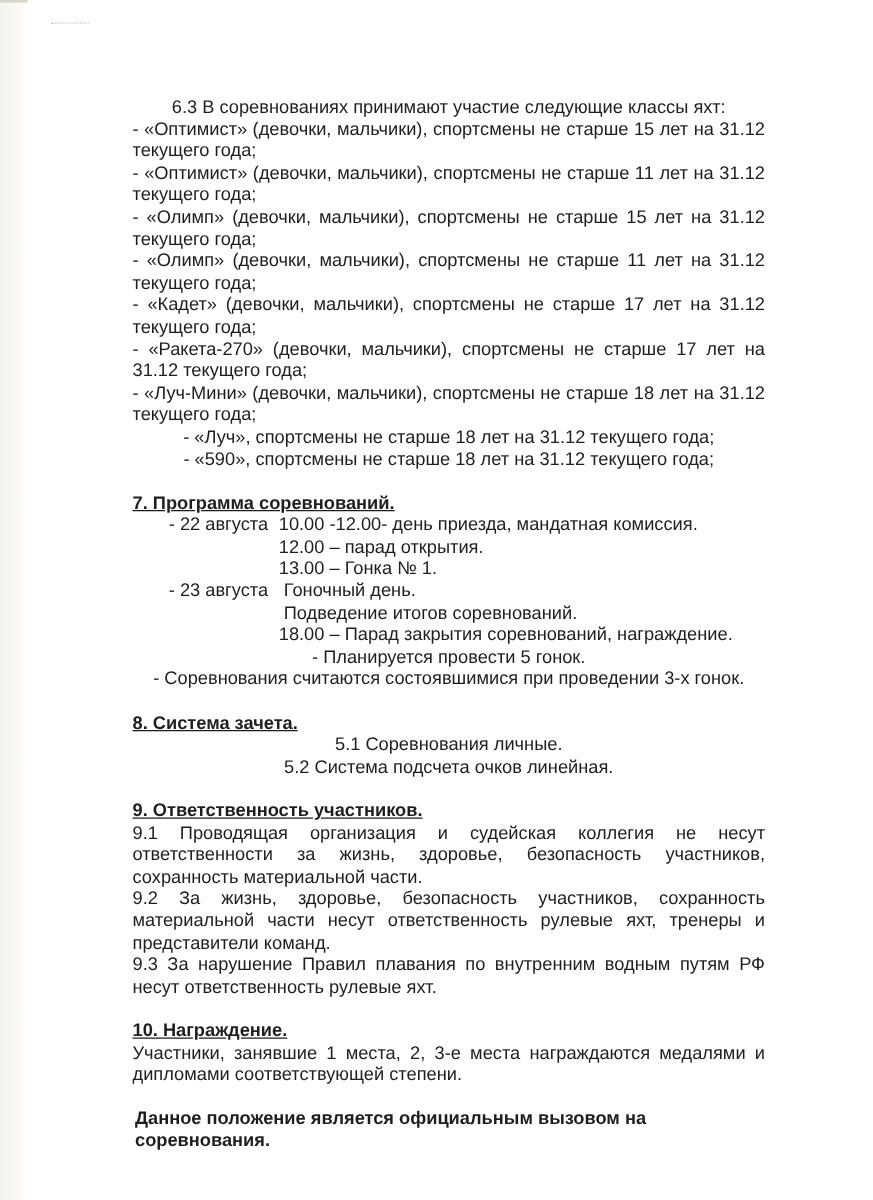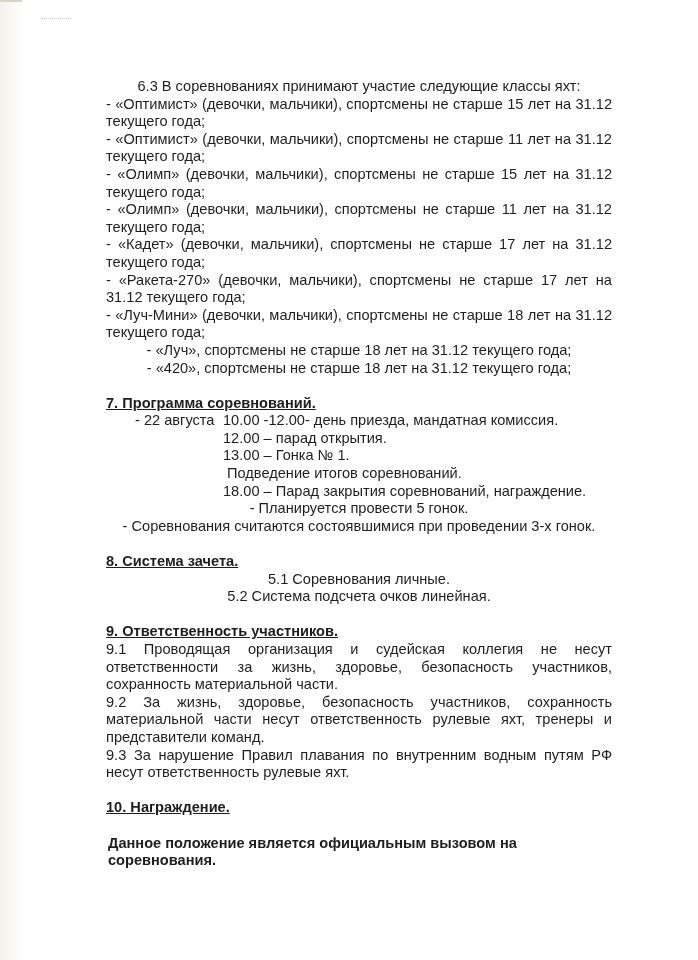--- a/index.html
+++ b/index.html
@@ -81,39 +81,43 @@
   <div>
     <p class="p left">6.3 В соревнованиях принимают участие следующие классы яхт:</p>
     <p class="p">- «Оптимист» (девочки, мальчики), спортсмены не старше 15 лет на 31.12 текущего года;</p>
     <p class="p">- «Оптимист» (девочки, мальчики), спортсмены не старше 11 лет на 31.12 текущего года;</p>
     <p class="p">- «Олимп» (девочки, мальчики), спортсмены не старше 15 лет на 31.12 текущего года;</p>
     <p class="p">- «Олимп» (девочки, мальчики), спортсмены не старше 11 лет на 31.12 текущего года;</p>
     <p class="p">- «Кадет» (девочки, мальчики), спортсмены не старше 17 лет на 31.12 текущего года;</p>
     <p class="p">- «Ракета-270» (девочки, мальчики), спортсмены не старше 17 лет на 31.12 текущего года;</p>
     <p class="p">- «Луч-Мини» (девочки, мальчики), спортсмены не старше 18 лет на 31.12 текущего года;</p>
     <p class="p left">- «Луч», спортсмены не старше 18 лет на 31.12 текущего года;</p>
-    <p class="p left">- «420», спортсмены не старше 18 лет на 31.12 текущего года;</p>
+    <p class="p left">- «590», спортсмены не старше 18 лет на 31.12 текущего года;</p>
   </div>
 
   <div class="gap"></div>
 
   <div>
     <p class="heading">7. Программа соревнований.</p>
     <div>
       <div class="sched-row">
         <span class="sched-date">- 22 августа</span>
         <span class="sched-text">10.00 -12.00- день приезда, мандатная комиссия.</span>
       </div>
       <div class="sched-row">
         <span class="sched-date"></span>
         <span class="sched-text">12.00 – парад открытия.</span>
       </div>
       <div class="sched-row">
         <span class="sched-date"></span>
         <span class="sched-text">13.00 – Гонка № 1.</span>
+      </div>
+      <div class="sched-row">
+        <span class="sched-date">- 23 августа</span>
+        <span class="sched-text indent1"> Гоночный день.</span>
       </div>
       <div class="sched-row">
         <span class="sched-date"></span>
         <span class="sched-text indent1"> Подведение итогов соревнований.</span>
       </div>
       <div class="sched-row">
         <span class="sched-date"></span>
         <span class="sched-text">18.00 – Парад закрытия соревнований, награждение.</span>
       </div>
     </div>
@@ -135,19 +139,20 @@
     <p class="heading">9. Ответственность участников.</p>
     <p class="p">9.1 Проводящая организация и судейская коллегия не несут ответственности за жизнь, здоровье, безопасность участников, сохранность материальной части.</p>
     <p class="p">9.2 За жизнь, здоровье, безопасность участников, сохранность материальной части несут ответственность рулевые яхт, тренеры и представители команд.</p>
     <p class="p">9.3 За нарушение Правил плавания по внутренним водным путям РФ несут ответственность рулевые яхт.</p>
   </div>
 
   <div class="gap"></div>
 
   <div>
     <p class="heading">10. Награждение.</p>
+    <p class="p">Участники, занявшие 1 места, 2, 3-е места награждаются медалями и дипломами соответствующей степени.</p>
   </div>
 
   <div class="gap"></div>
 
   <p class="final">Данное положение является официальным вызовом на соревнования.</p>
 
 </div>
 
 </body></html>

